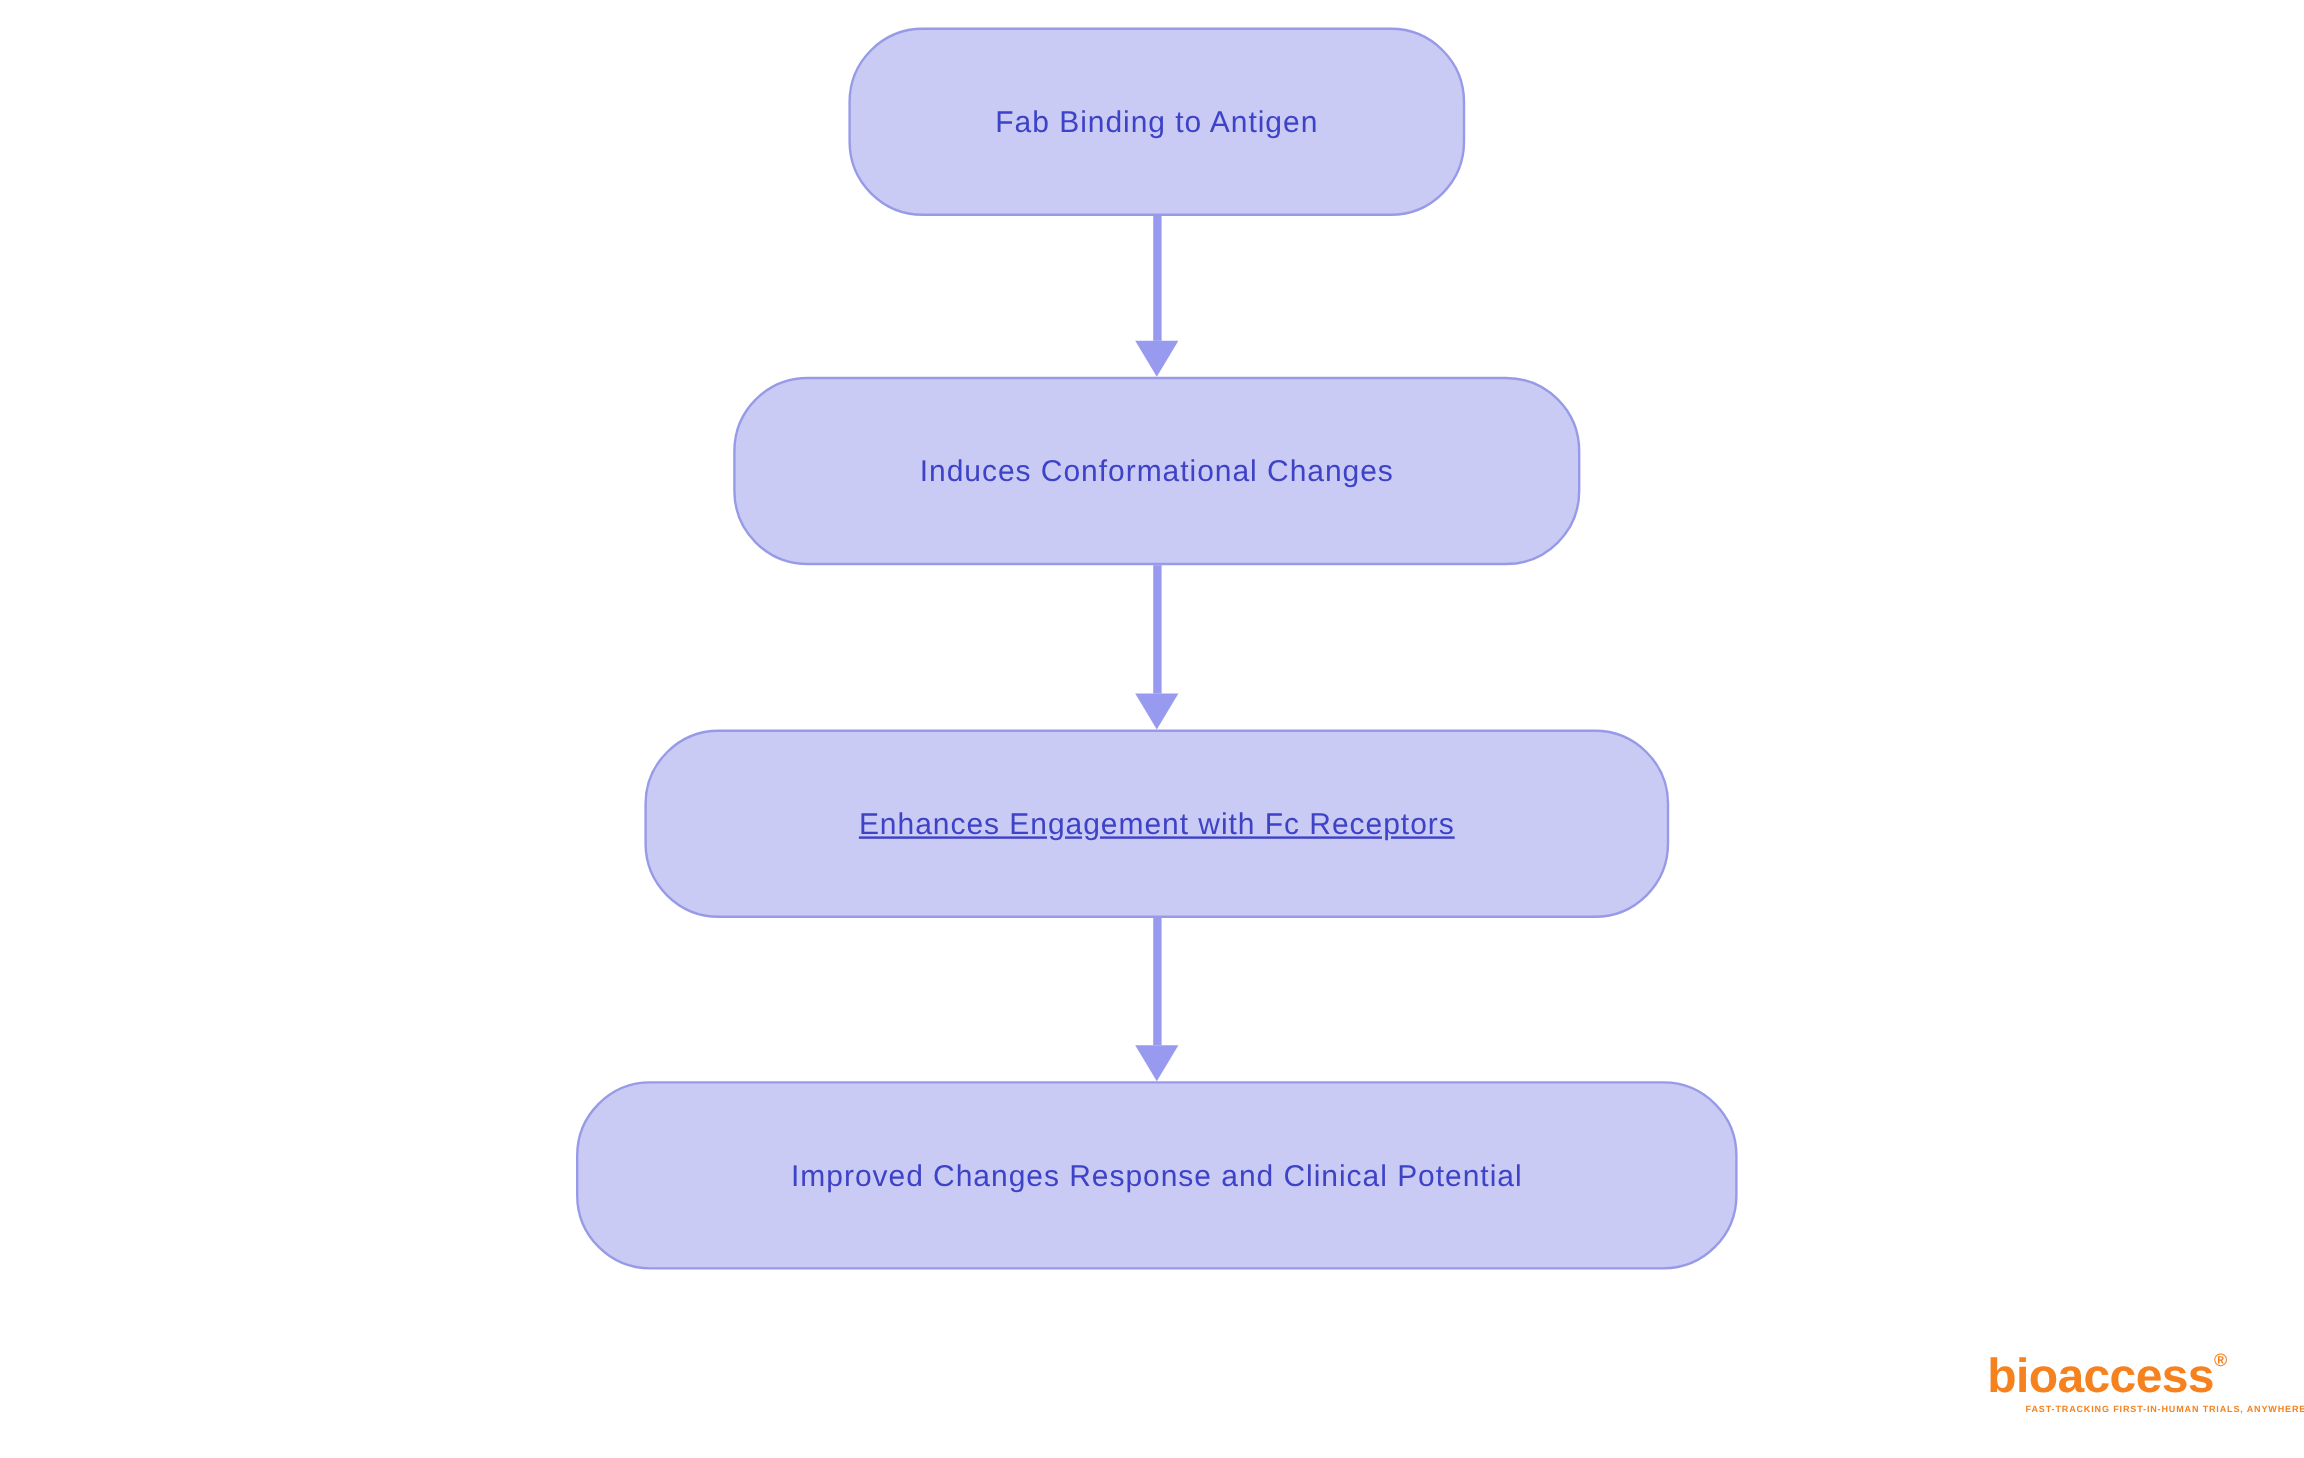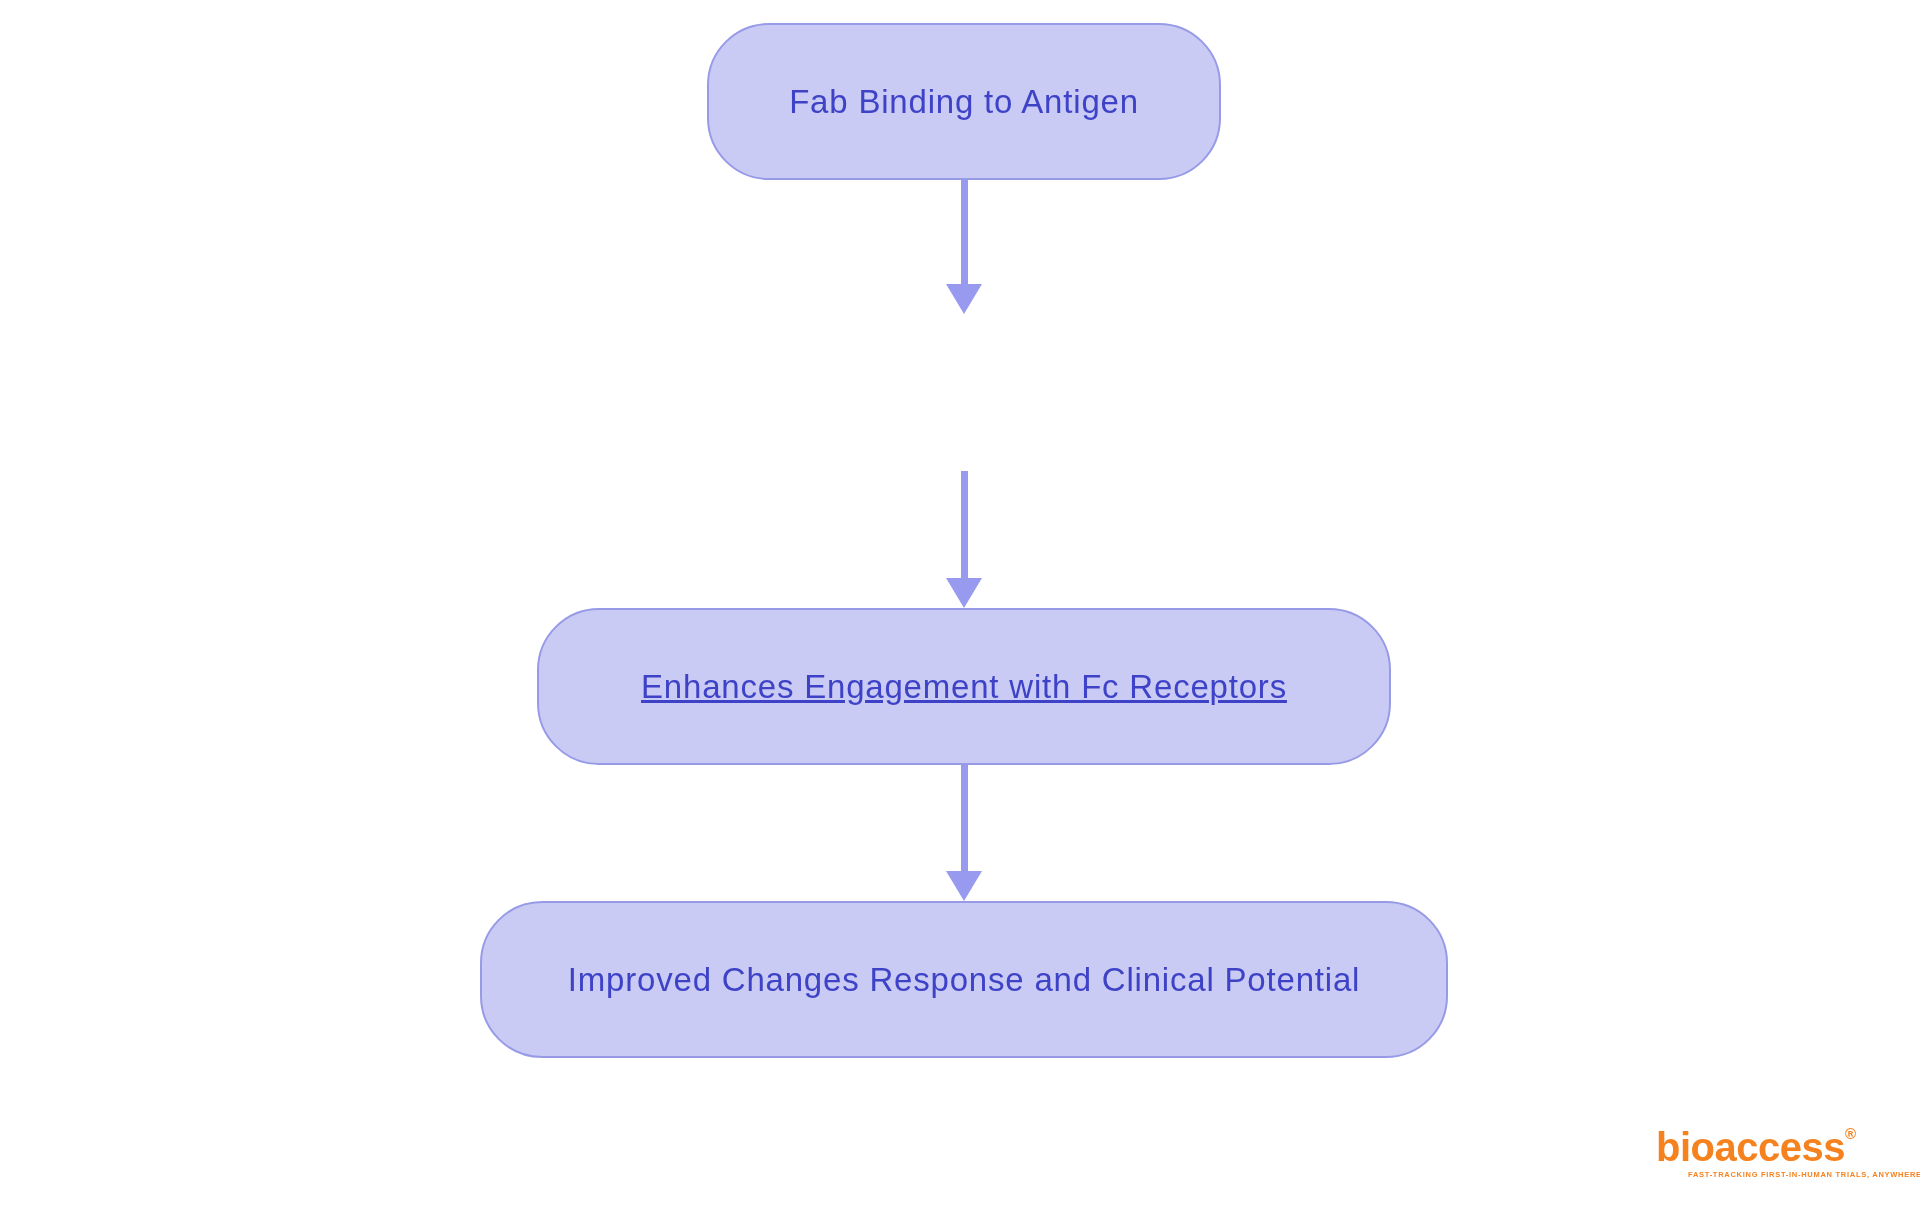--- a/index.html
+++ b/index.html
@@ -21,21 +21,21 @@
     position: absolute;
     box-sizing: border-box;
     background: var(--node-fill, #c9cbf4);
     border: 2.5px solid var(--node-border, #979be7);
     border-radius: 62px;
     display: flex;
     align-items: center;
     justify-content: center;
     text-align: center;
     color: var(--node-text, #3e42c7);
-    font-size: 33px;
+    font-size: 25px;
     letter-spacing: 0.8px;
     line-height: 1.2;
   }
   .node-1 { left: 707px; top: 23px;  width: 514px; height: 157px; }
   .node-2 { left: 611px; top: 314px; width: 706px; height: 157px; }
   .node-3 { left: 537px; top: 608px; width: 854px; height: 157px; text-decoration: underline; }
   .node-4 { left: 480px; top: 901px; width: 968px; height: 157px; }
 
   
   .arrow-line {
@@ -94,20 +94,23 @@
 
 <div class="canvas">
 
   <div class="node node-1">
     <span>Fab Binding to Antigen</span>
   </div>
 
   <div class="arrow-line line-1"></div>
   <div class="arrow-head head-1"></div>
 
+  <div class="node node-2">
+    <span>Induces Conformational Changes</span>
+  </div>
 
   <div class="arrow-line line-2"></div>
   <div class="arrow-head head-2"></div>
 
   <div class="node node-3">
     <span>Enhances Engagement with Fc Receptors</span>
   </div>
 
   <div class="arrow-line line-3"></div>
   <div class="arrow-head head-3"></div>

